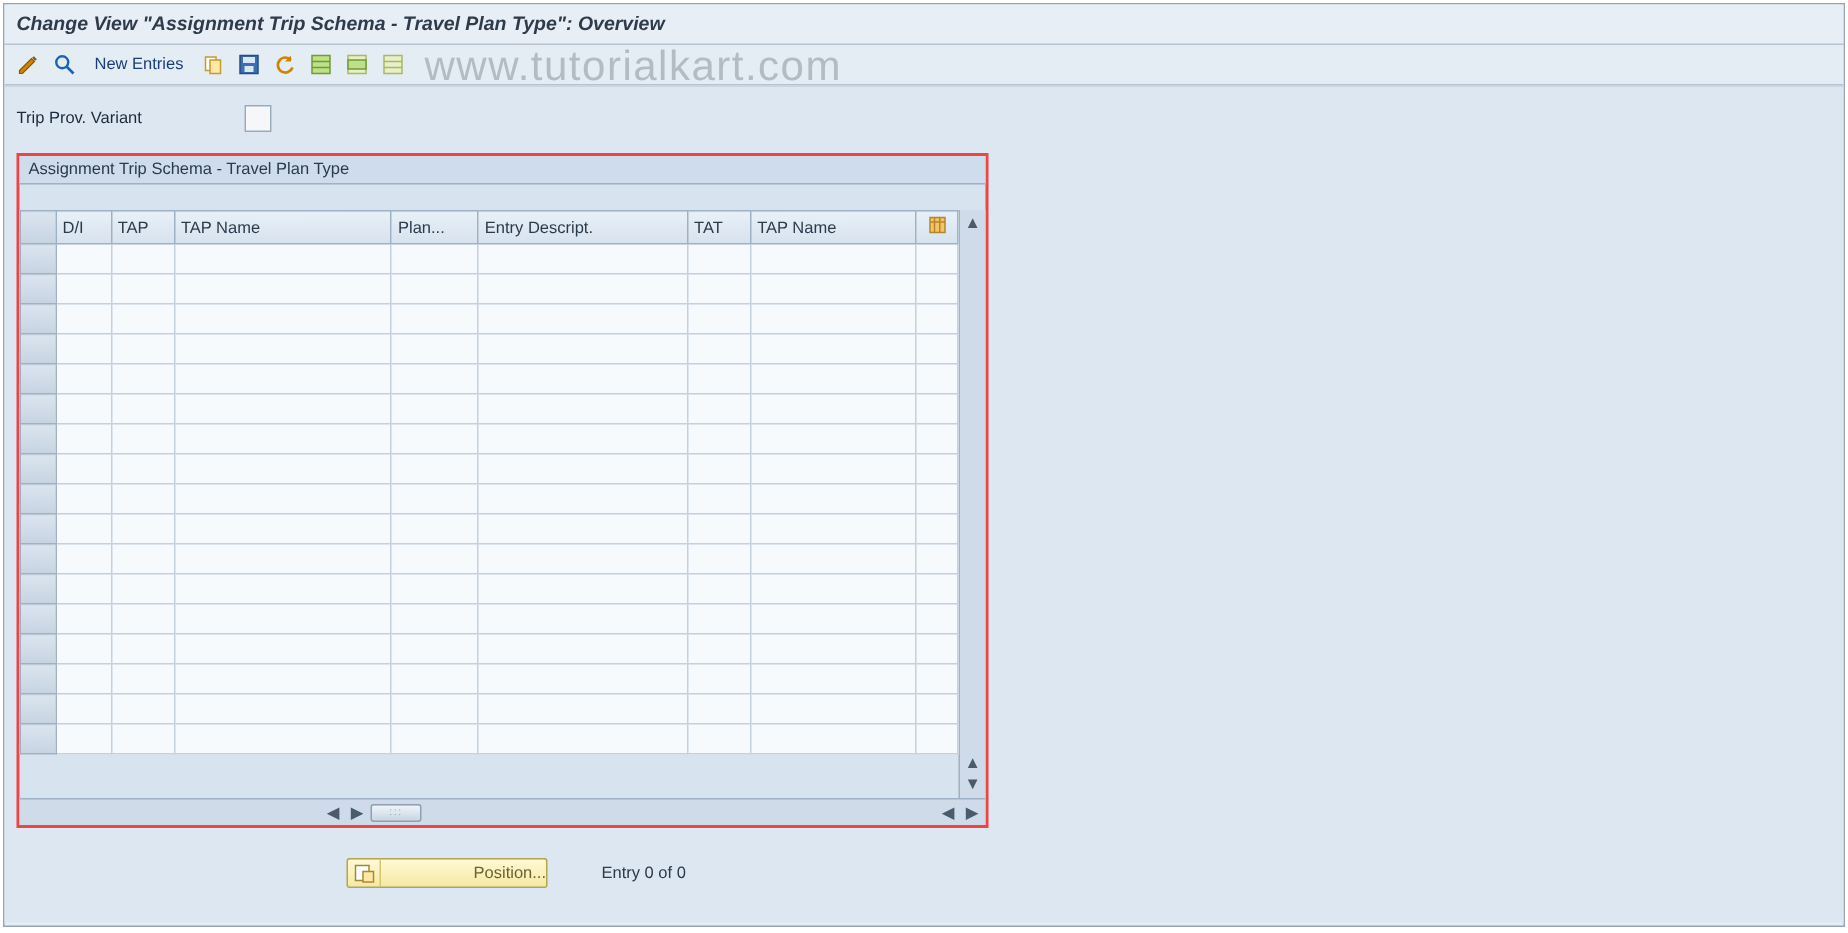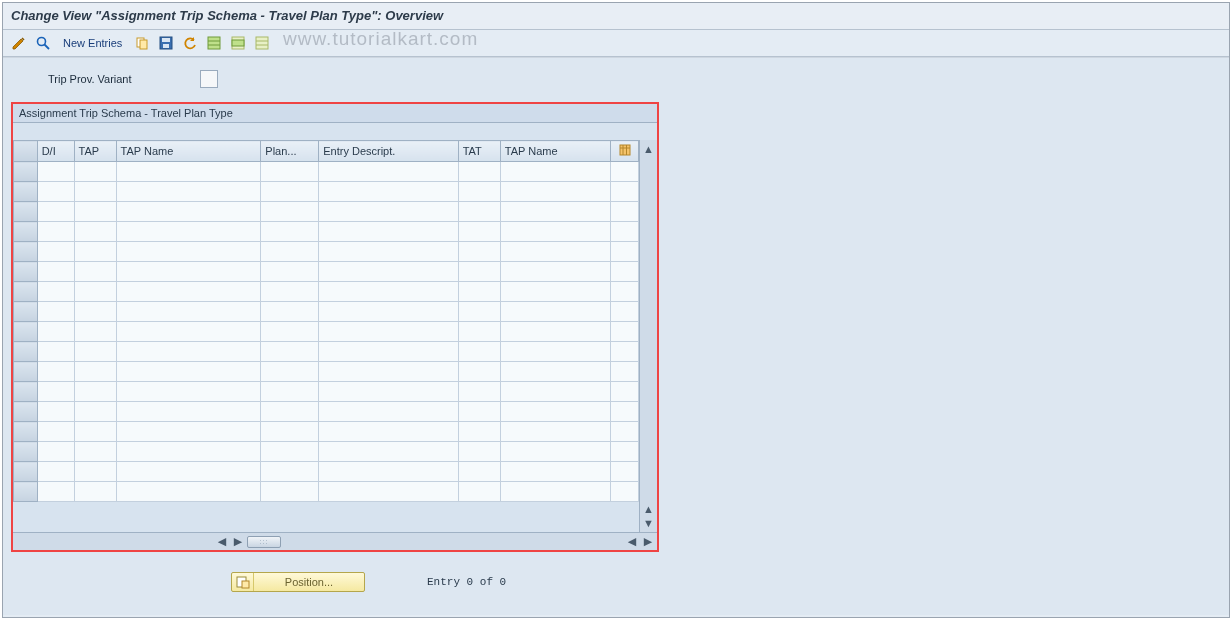--- a/index.html
+++ b/index.html
@@ -48,37 +48,37 @@
   .tb-icon svg { width: 16px; height: 16px; }
   .tb-text {
     padding: 0 6px;
     color: #1a3e7a;
     cursor: pointer;
   }
   .watermark {
     position: absolute;
     left: 280px;
     top: -2px;
-    font-size: 19px;
+    font-size: 28px;
     color: rgba(100,108,120,0.38);
     letter-spacing: 1px;
     pointer-events: none;
     font-family: "Segoe UI", Arial, sans-serif;
   }
   .content {
     padding: 6px 8px;
     background: #dde7f1;
     height: calc(100% - 56px);
     border-top: 1px solid #cdd6e0;
   }
   .fieldrow {
     display: flex; align-items: center; gap: 8px;
     padding: 6px 0 14px 0;
   }
-  .fieldlabel { color: #1a2a3a; margin-left: 37px; }
+  .fieldlabel { color: #1a2a3a; }
   .fieldinput {
     width: 18px; height: 18px;
     border: 1px solid #99aabd;
     background: #f5f7f9;
   }
   .panel {
     width: 648px;
     border: 2px solid #ef4444;
     background: #d7e3ef;
   }
@@ -180,24 +180,24 @@
     height: 20px;
     border-radius: 2px;
     cursor:pointer;
   }
   .position-btn .picon{
     width:22px; height:18px;
     display:flex;align-items:center;justify-content:center;
     border-right:1px solid #d6c86a;
   }
   .position-btn .plabel{
-    width:110px; text-align:center;
+    width:110px; text-align:right;
     color:#6b6330;
   }
-  .entry-count { margin-left: 52px; color:#2a3b4c;font-family:Liberation Mono, monospace; }
+  .entry-count { margin-left: 26px; color:#2a3b4c; }
 </style>
 </head>
 <body>
 
 <div class="root">
 
   <div class="titlebar">
     <span>Change View "Assignment Trip Schema - Travel Plan Type": Overview</span>
   </div>
 

